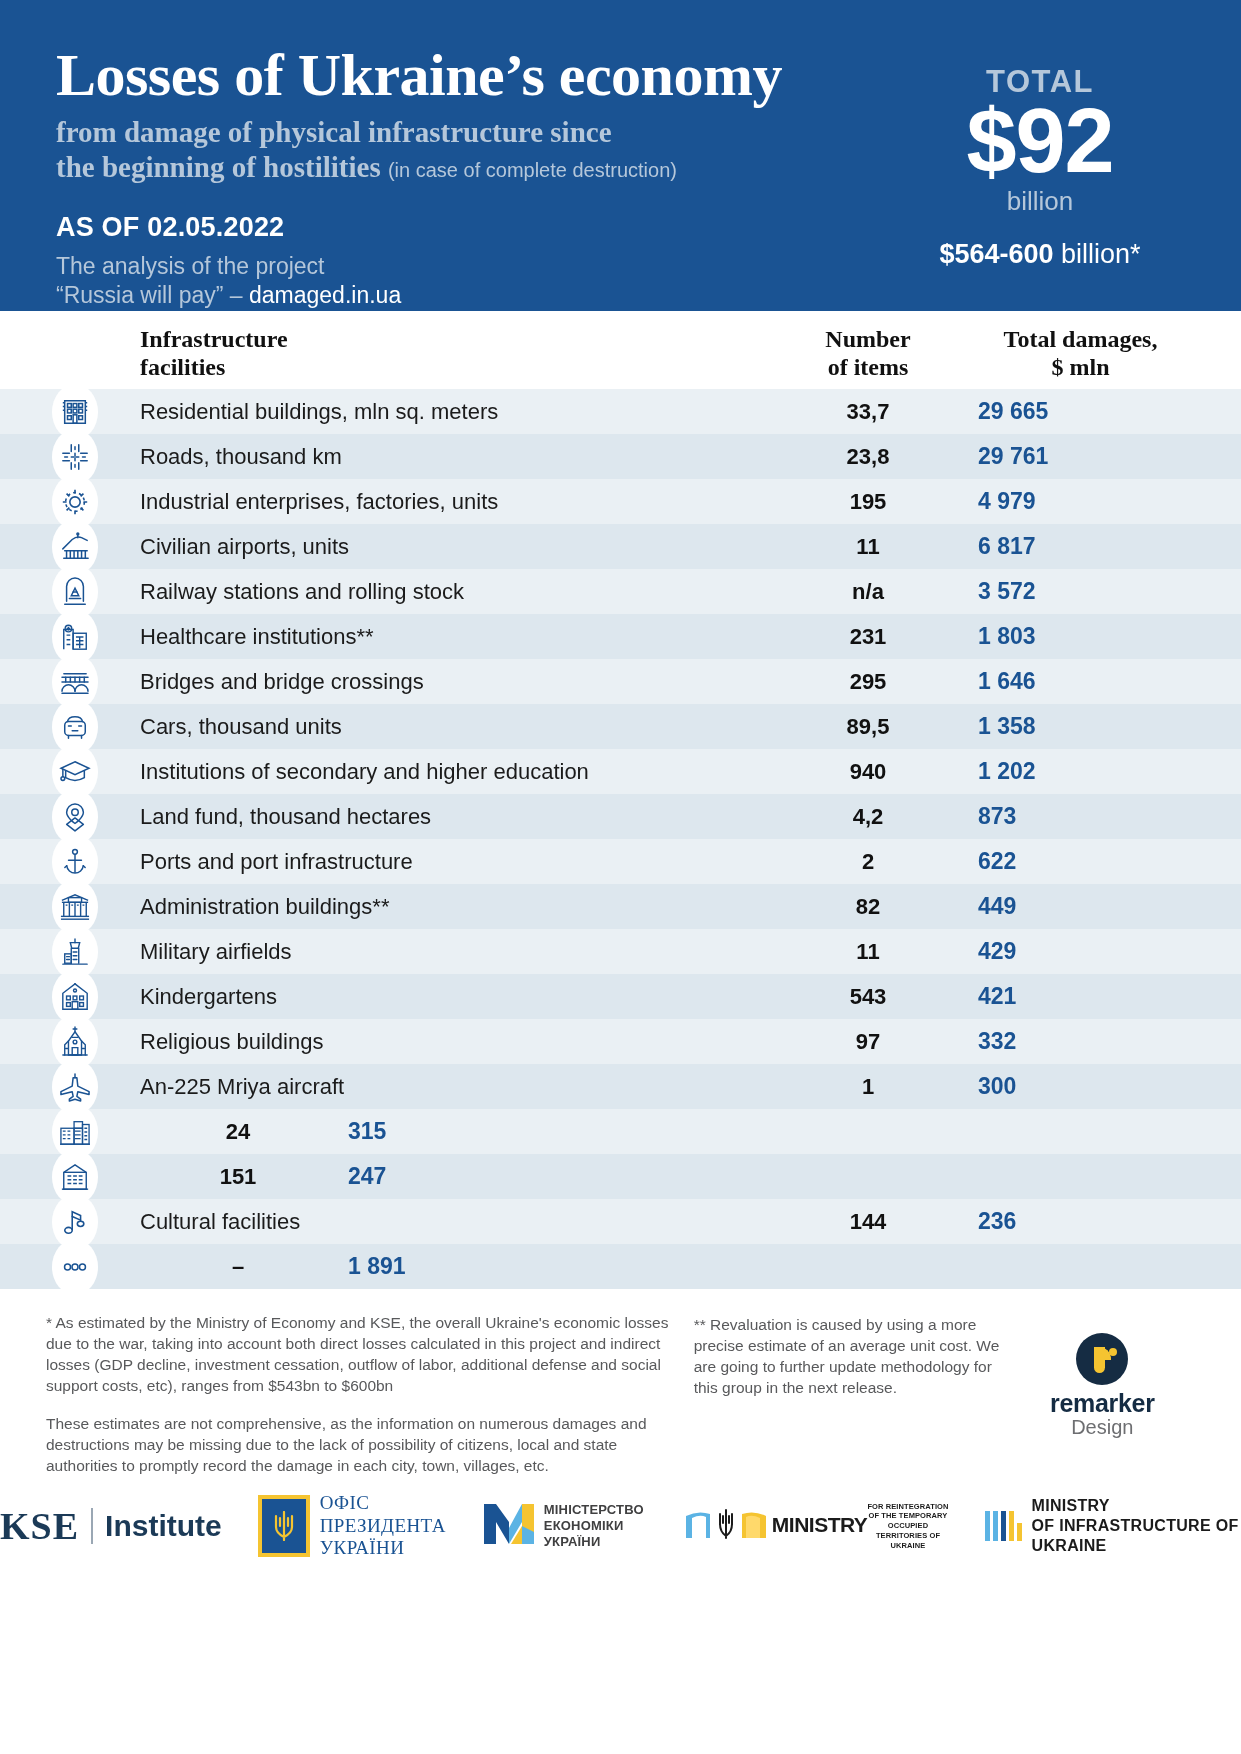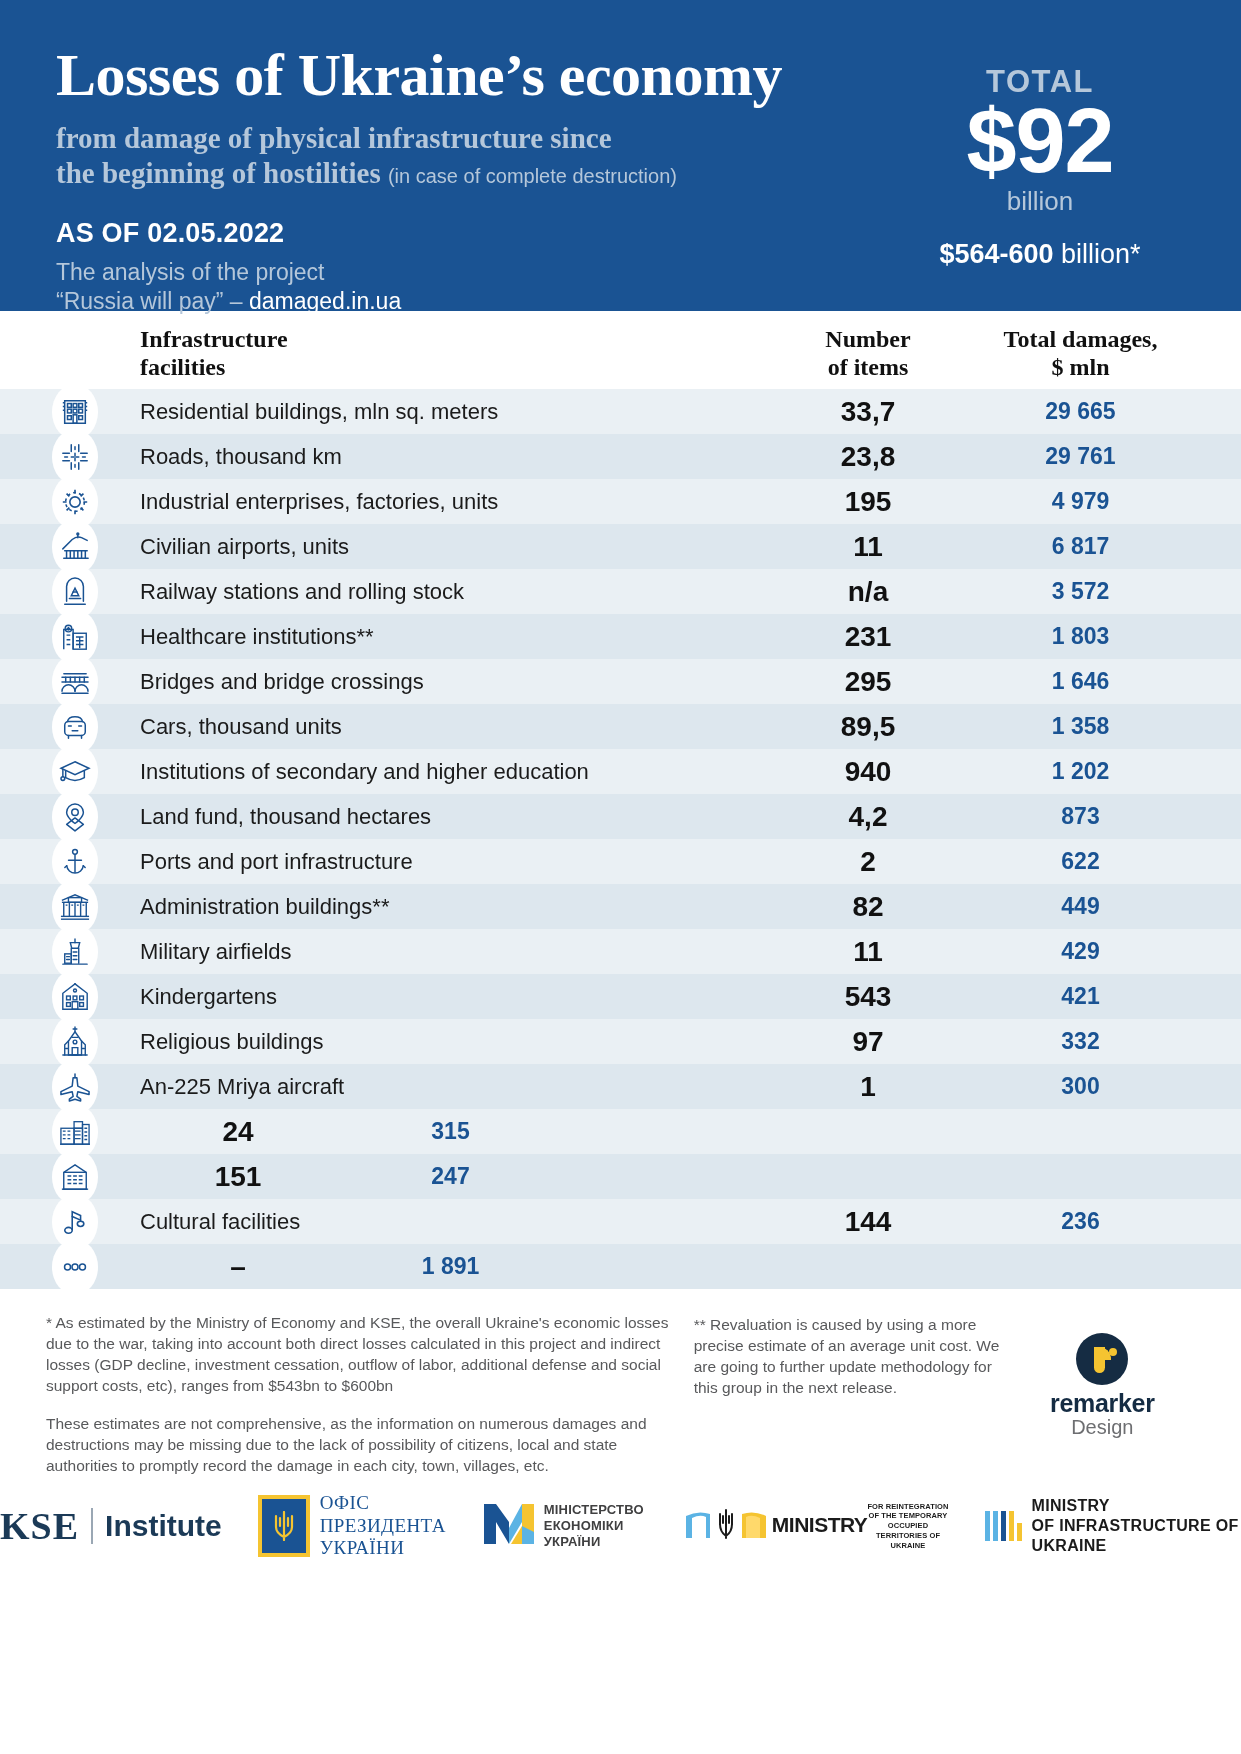--- a/index.html
+++ b/index.html
@@ -27,21 +27,21 @@
     line-height: 1.05;
     color: #ffffff;
     letter-spacing: -0.5px;
   }
   .subtitle {
     font-family: "Liberation Serif", serif;
     font-weight: bold;
     font-size: 29px;
     line-height: 1.22;
     color: #b5c7da;
-    margin-top: 14px;
+    margin-top: 8px;
   }
   .subtitle .paren {
     font-family: "Liberation Sans", sans-serif;
     font-weight: normal;
     font-size: 20px;
     color: #b5c7da;
   }
   .asof {
     font-size: 27px;
     font-weight: bold;
@@ -137,27 +137,27 @@
   .badge svg { display: block; }
   .cell-name {
     width: 630px; flex: none;
     padding-left: 12px;
     font-size: 22px;
     color: #1b1b1b;
   }
   .cell-num {
     width: 220px; flex: none;
     text-align: center;
-    font-size: 28px;
+    font-size: 22px;
     font-weight: bold;
     color: #111111;
   }
   .cell-dmg {
     width: 263px; flex: none;
-    text-align: center;
+    text-align: left;
     padding-right: 58px;
     font-size: 23px;
     font-weight: bold;
     color: #1a5393;
   }
 
   
   .notes {
     display: flex;
     padding: 24px 40px 0 46px;

